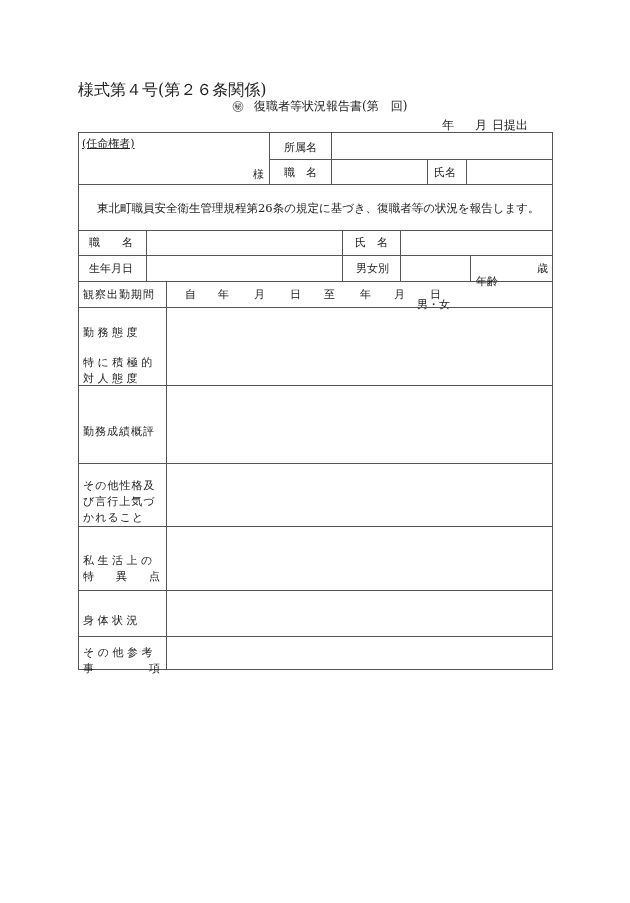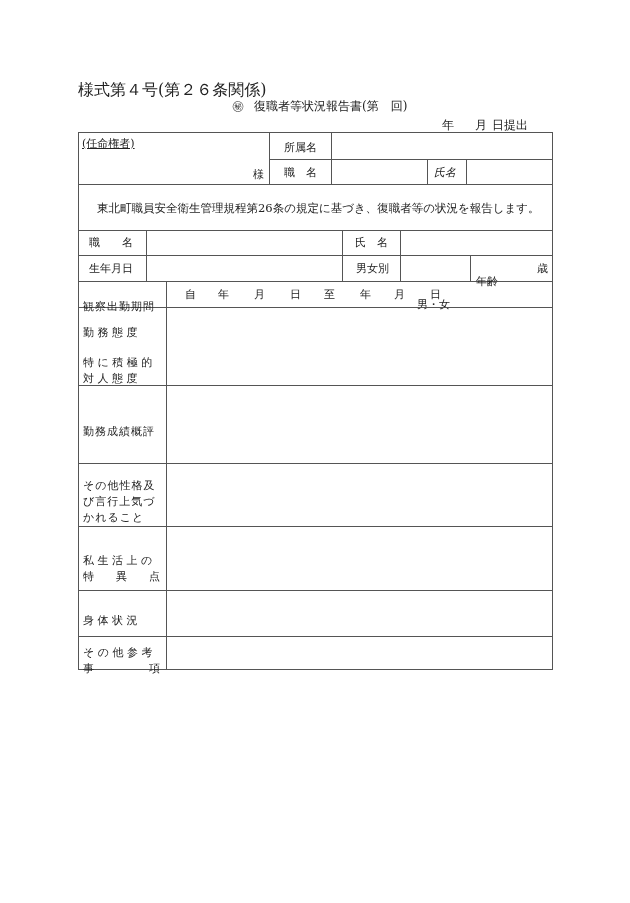--- a/index.html
+++ b/index.html
@@ -34,21 +34,21 @@
   <div class="vl" style="left:427px; top:159px; height:25px;"></div>
   <div class="vl" style="left:466px; top:159px; height:25px;"></div>
   <div class="hl" style="left:78px; top:184px; width:475px;"></div>
 
   <div class="cell-text" style="left:82px; top:137px;text-decoration:underline;">(任命権者)</div>
   <div class="cell-text" style="left:253px; top:168px;">様</div>
   <div class="cell-text" style="left:284px; top:141px;">所属名</div>
   <div class="abs" style="left:332px; top:133px; width:220px; height:26px;"></div>
   <div class="cell-text" style="left:284px; top:166px;">職　名</div>
   <div class="abs" style="left:332px; top:160px; width:95px; height:24px;"></div>
-  <div class="cell-text" style="left:434px; top:166px;font-style:italic;">氏名</div>
+  <div class="cell-text" style="left:434px; top:166px;">氏名</div>
   <div class="abs" style="left:467px; top:160px; width:85px; height:24px;"></div>
 
   <div class="cell-text" style="left:97px; top:202px; font-size:11.5px;">東北町職員安全衛生管理規程第26条の規定に基づき、復職者等の状況を報告します。</div>
   <div class="hl" style="left:78px; top:230px; width:475px;"></div>
 
   <div class="vl" style="left:146px; top:230px; height:51px;"></div>
   <div class="vl" style="left:342px; top:230px; height:51px;"></div>
   <div class="vl" style="left:400px; top:230px; height:51px;"></div>
   <div class="vl" style="left:470px; top:255px; height:26px;"></div>
   <div class="hl" style="left:78px; top:255px; width:475px;"></div>
@@ -61,21 +61,21 @@
 
   <div class="cell-text" style="left:89px; top:262px;">生年月日</div>
   <div class="abs" style="left:147px; top:256px; width:195px; height:25px;"></div>
   <div class="cell-text" style="left:356px; top:262px;">男女別</div>
   <div class="cell-text" style="left:417px; top:250px;margin-top:48px;">男・女</div>
   <div class="cell-text" style="left:476px; top:275px;text-align:right;">年齢</div>
   <div class="cell-text" style="left:537px; top:262px;">歳</div>
 
   <div class="vl" style="left:166px; top:281px; height:389px;"></div>
   <div class="hl" style="left:78px; top:307px; width:475px;"></div>
-  <div class="cell-text" style="left:83px; top:300px; letter-spacing:1px;">観察出勤期間</div>
+  <div class="cell-text" style="left:83px; top:288px; letter-spacing:1px;">観察出勤期間</div>
   <div class="cell-text" style="left:185px; top:288px;">自</div>
   <div class="cell-text" style="left:218px; top:288px;">年</div>
   <div class="cell-text" style="left:254px; top:288px;">月</div>
   <div class="cell-text" style="left:290px; top:288px;">日</div>
   <div class="cell-text" style="left:324px; top:288px;">至</div>
   <div class="cell-text" style="left:360px; top:288px;">年</div>
   <div class="cell-text" style="left:394px; top:288px;">月</div>
   <div class="cell-text" style="left:430px; top:288px;">日</div>
 
   <div class="hl" style="left:78px; top:385px; width:475px;"></div>

